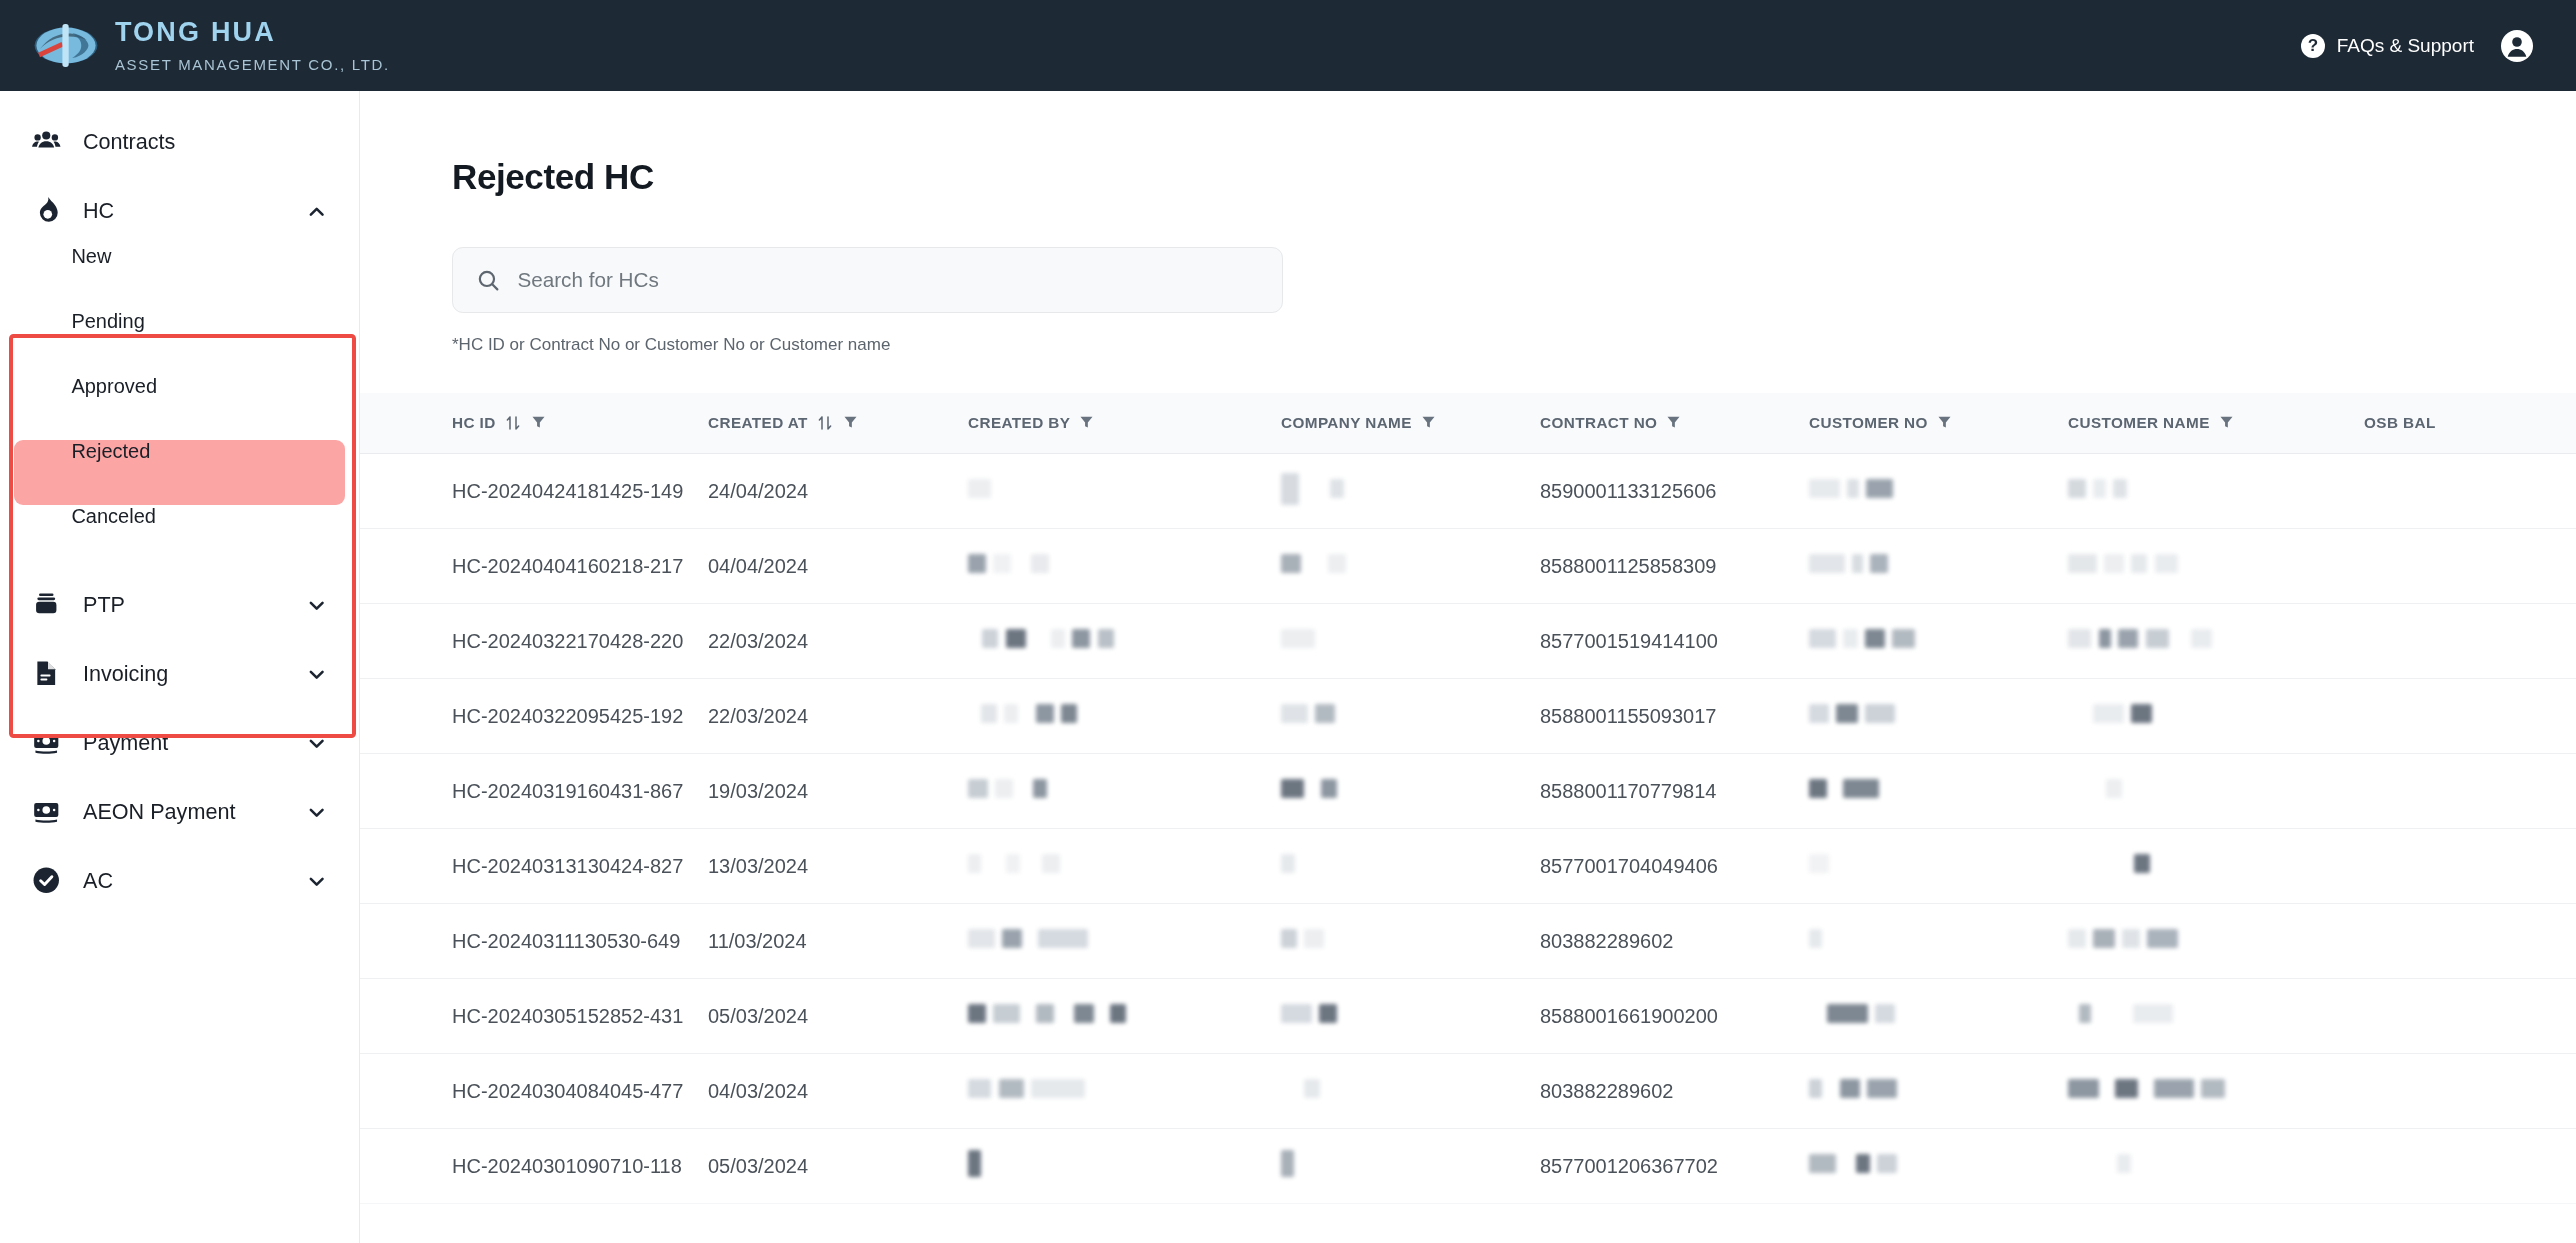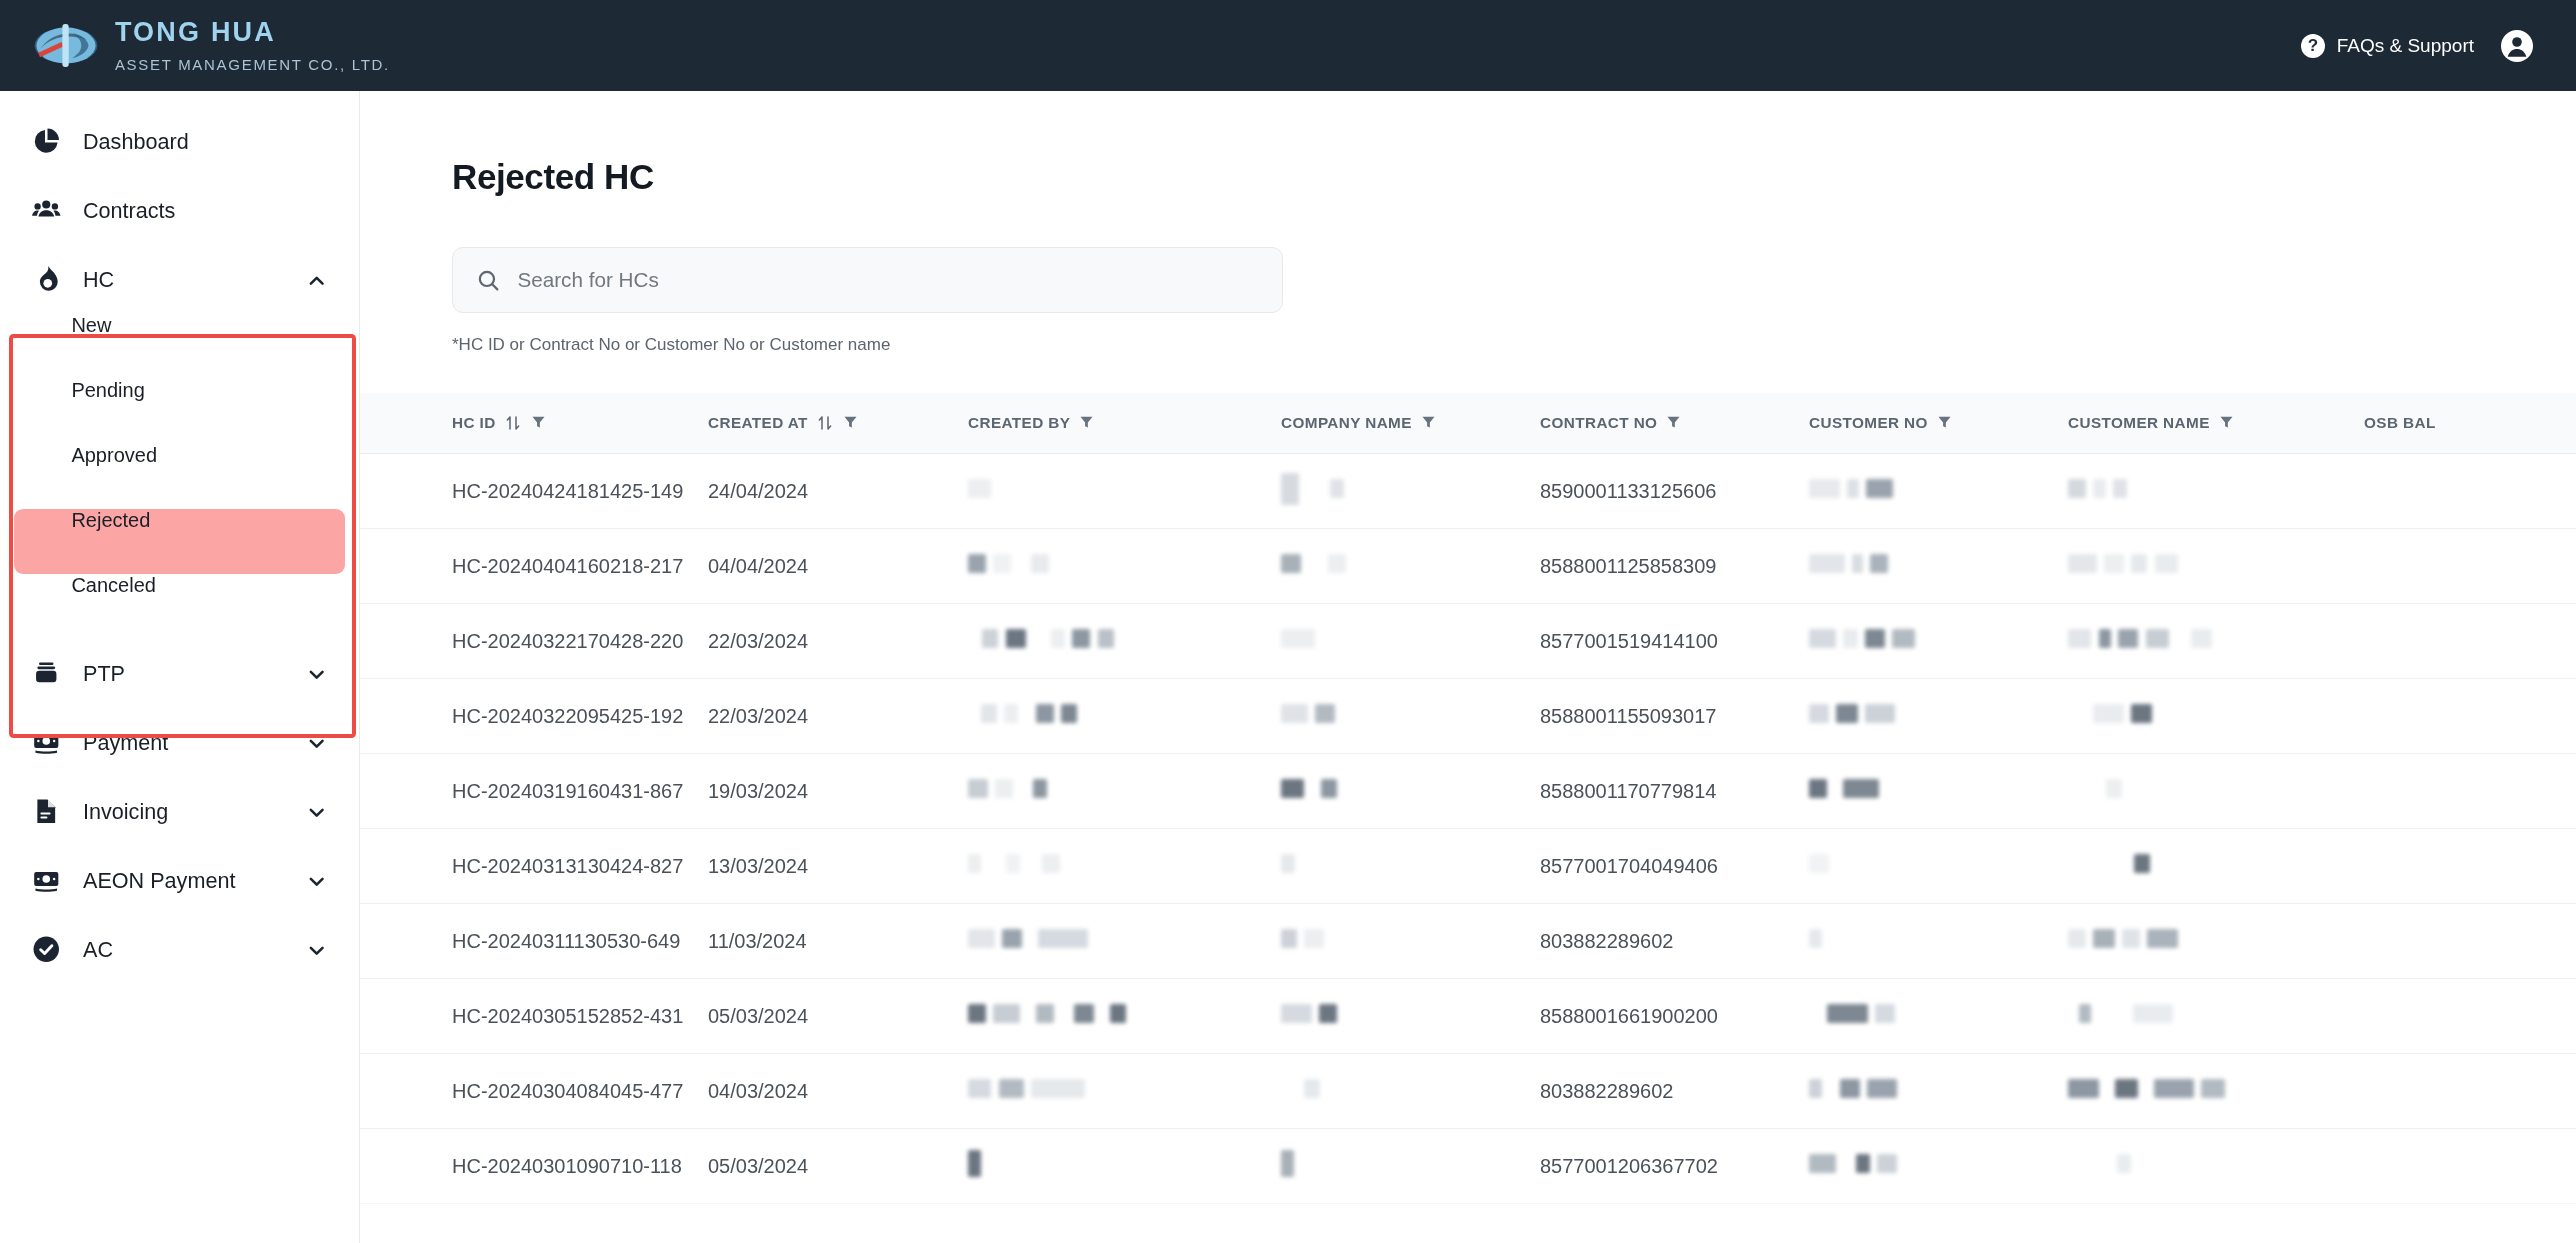--- a/index.html
+++ b/index.html
@@ -158,29 +158,20 @@
         <circle cx="18" cy="18" r="18" fill="#ffffff"></circle>
         <circle cx="18" cy="13.5" r="5.4" fill="#1e2936"></circle>
         <path d="M7.5 30c1.8-6 6-8.6 10.5-8.6S26.7 24 28.5 30z" fill="#1e2936"></path>
       </svg>
     </div>
   </div>
 </div>
 
 <div class="sidebar">
 
-  <div class="nav-item">
-    <span class="nav-icon">
-      <svg width="30.5" height="30.5" viewBox="0 0 24 24" fill="currentColor">
-        <path d="M11 3.06A9 9 0 1 0 20.94 13H11z"></path>
-        <path d="M13 2v9h9a9 9 0 0 0-9-9z"></path>
-      </svg>
-    </span>
-    <span class="nav-label">Dashboard</span>
-  </div>
 
   <div class="nav-item">
     <span class="nav-icon">
       <svg width="30.5" height="30.5" viewBox="0 0 24 24" fill="currentColor">
         <circle cx="12" cy="7.5" r="3.2"></circle>
           <circle cx="5.2" cy="9" r="2.5"></circle>
           <circle cx="18.8" cy="9" r="2.5"></circle>
         <path d="M12 12c-3.4 0-5.6 2.1-6.2 5h12.4c-.6-2.9-2.8-5-6.2-5z"></path>
         <path d="M4.6 12.2C2.6 12.6 1.2 14 .8 16.4h3.9c.2-1.6.8-3 1.6-4.1-.5-.1-1.1-.1-1.7-.1z"></path>
         <path d="M19.4 12.2c-.6 0-1.2 0-1.7.1.8 1.1 1.4 2.5 1.6 4.1h3.9c-.4-2.4-1.8-3.8-3.8-4.2z"></path>
@@ -232,45 +223,45 @@
     <span class="chev">
       <svg width="23.4" height="23.4" viewBox="0 0 24 24" fill="none" stroke="currentColor" stroke-width="2.6" stroke-linecap="round" stroke-linejoin="round">
           <polyline points="6 9 12 15 18 9"></polyline>
         </svg>
     </span>
   </div>
 
   <div class="nav-item">
     <span class="nav-icon">
       <svg width="30.5" height="30.5" viewBox="0 0 24 24" fill="currentColor">
+        <path d="M5 2.8h8l6 6v12.4H5z"></path>
+        <path d="M13.4 2.8v6h5.6z" fill="#ffffff" opacity=".85"></path>
+        <rect x="7.4" y="13" width="8" height="1.5" rx=".7" fill="#ffffff"></rect>
+        <rect x="7.4" y="16.2" width="5.5" height="1.5" rx=".7" fill="#ffffff"></rect>
+      </svg>
+    </span>
+    <span class="nav-label">Invoicing</span>
+    <span class="chev">
+      <svg width="23.4" height="23.4" viewBox="0 0 24 24" fill="none" stroke="currentColor" stroke-width="2.6" stroke-linecap="round" stroke-linejoin="round">
+          <polyline points="6 9 12 15 18 9"></polyline>
+        </svg>
+    </span>
+  </div>
+
+  <div class="nav-item">
+    <span class="nav-icon">
+      <svg width="30.5" height="30.5" viewBox="0 0 24 24" fill="currentColor">
         <rect x="2.5" y="5.5" width="19" height="11" rx="1.6"></rect>
         <circle cx="12" cy="11" r="3" fill="#ffffff"></circle>
         <circle cx="5.8" cy="11" r="1" fill="#ffffff"></circle>
           <circle cx="18.2" cy="11" r="1" fill="#ffffff"></circle>
         <path d="M3.5 18.4c5 1.2 12 1.2 17 0v1.8c-5 1.2-12 1.2-17 0z"></path>
       </svg>
     </span>
     <span class="nav-label">Payment</span>
-    <span class="chev">
-      <svg width="23.4" height="23.4" viewBox="0 0 24 24" fill="none" stroke="currentColor" stroke-width="2.6" stroke-linecap="round" stroke-linejoin="round">
-          <polyline points="6 9 12 15 18 9"></polyline>
-        </svg>
-    </span>
-  </div>
-
-  <div class="nav-item">
-    <span class="nav-icon">
-      <svg width="30.5" height="30.5" viewBox="0 0 24 24" fill="currentColor">
-        <path d="M5 2.8h8l6 6v12.4H5z"></path>
-        <path d="M13.4 2.8v6h5.6z" fill="#ffffff" opacity=".85"></path>
-        <rect x="7.4" y="13" width="8" height="1.5" rx=".7" fill="#ffffff"></rect>
-        <rect x="7.4" y="16.2" width="5.5" height="1.5" rx=".7" fill="#ffffff"></rect>
-      </svg>
-    </span>
-    <span class="nav-label">Invoicing</span>
     <span class="chev">
       <svg width="23.4" height="23.4" viewBox="0 0 24 24" fill="none" stroke="currentColor" stroke-width="2.6" stroke-linecap="round" stroke-linejoin="round">
           <polyline points="6 9 12 15 18 9"></polyline>
         </svg>
     </span>
   </div>
 
   <div class="nav-item">
     <span class="nav-icon">
       <svg width="30.5" height="30.5" viewBox="0 0 24 24" fill="currentColor">

